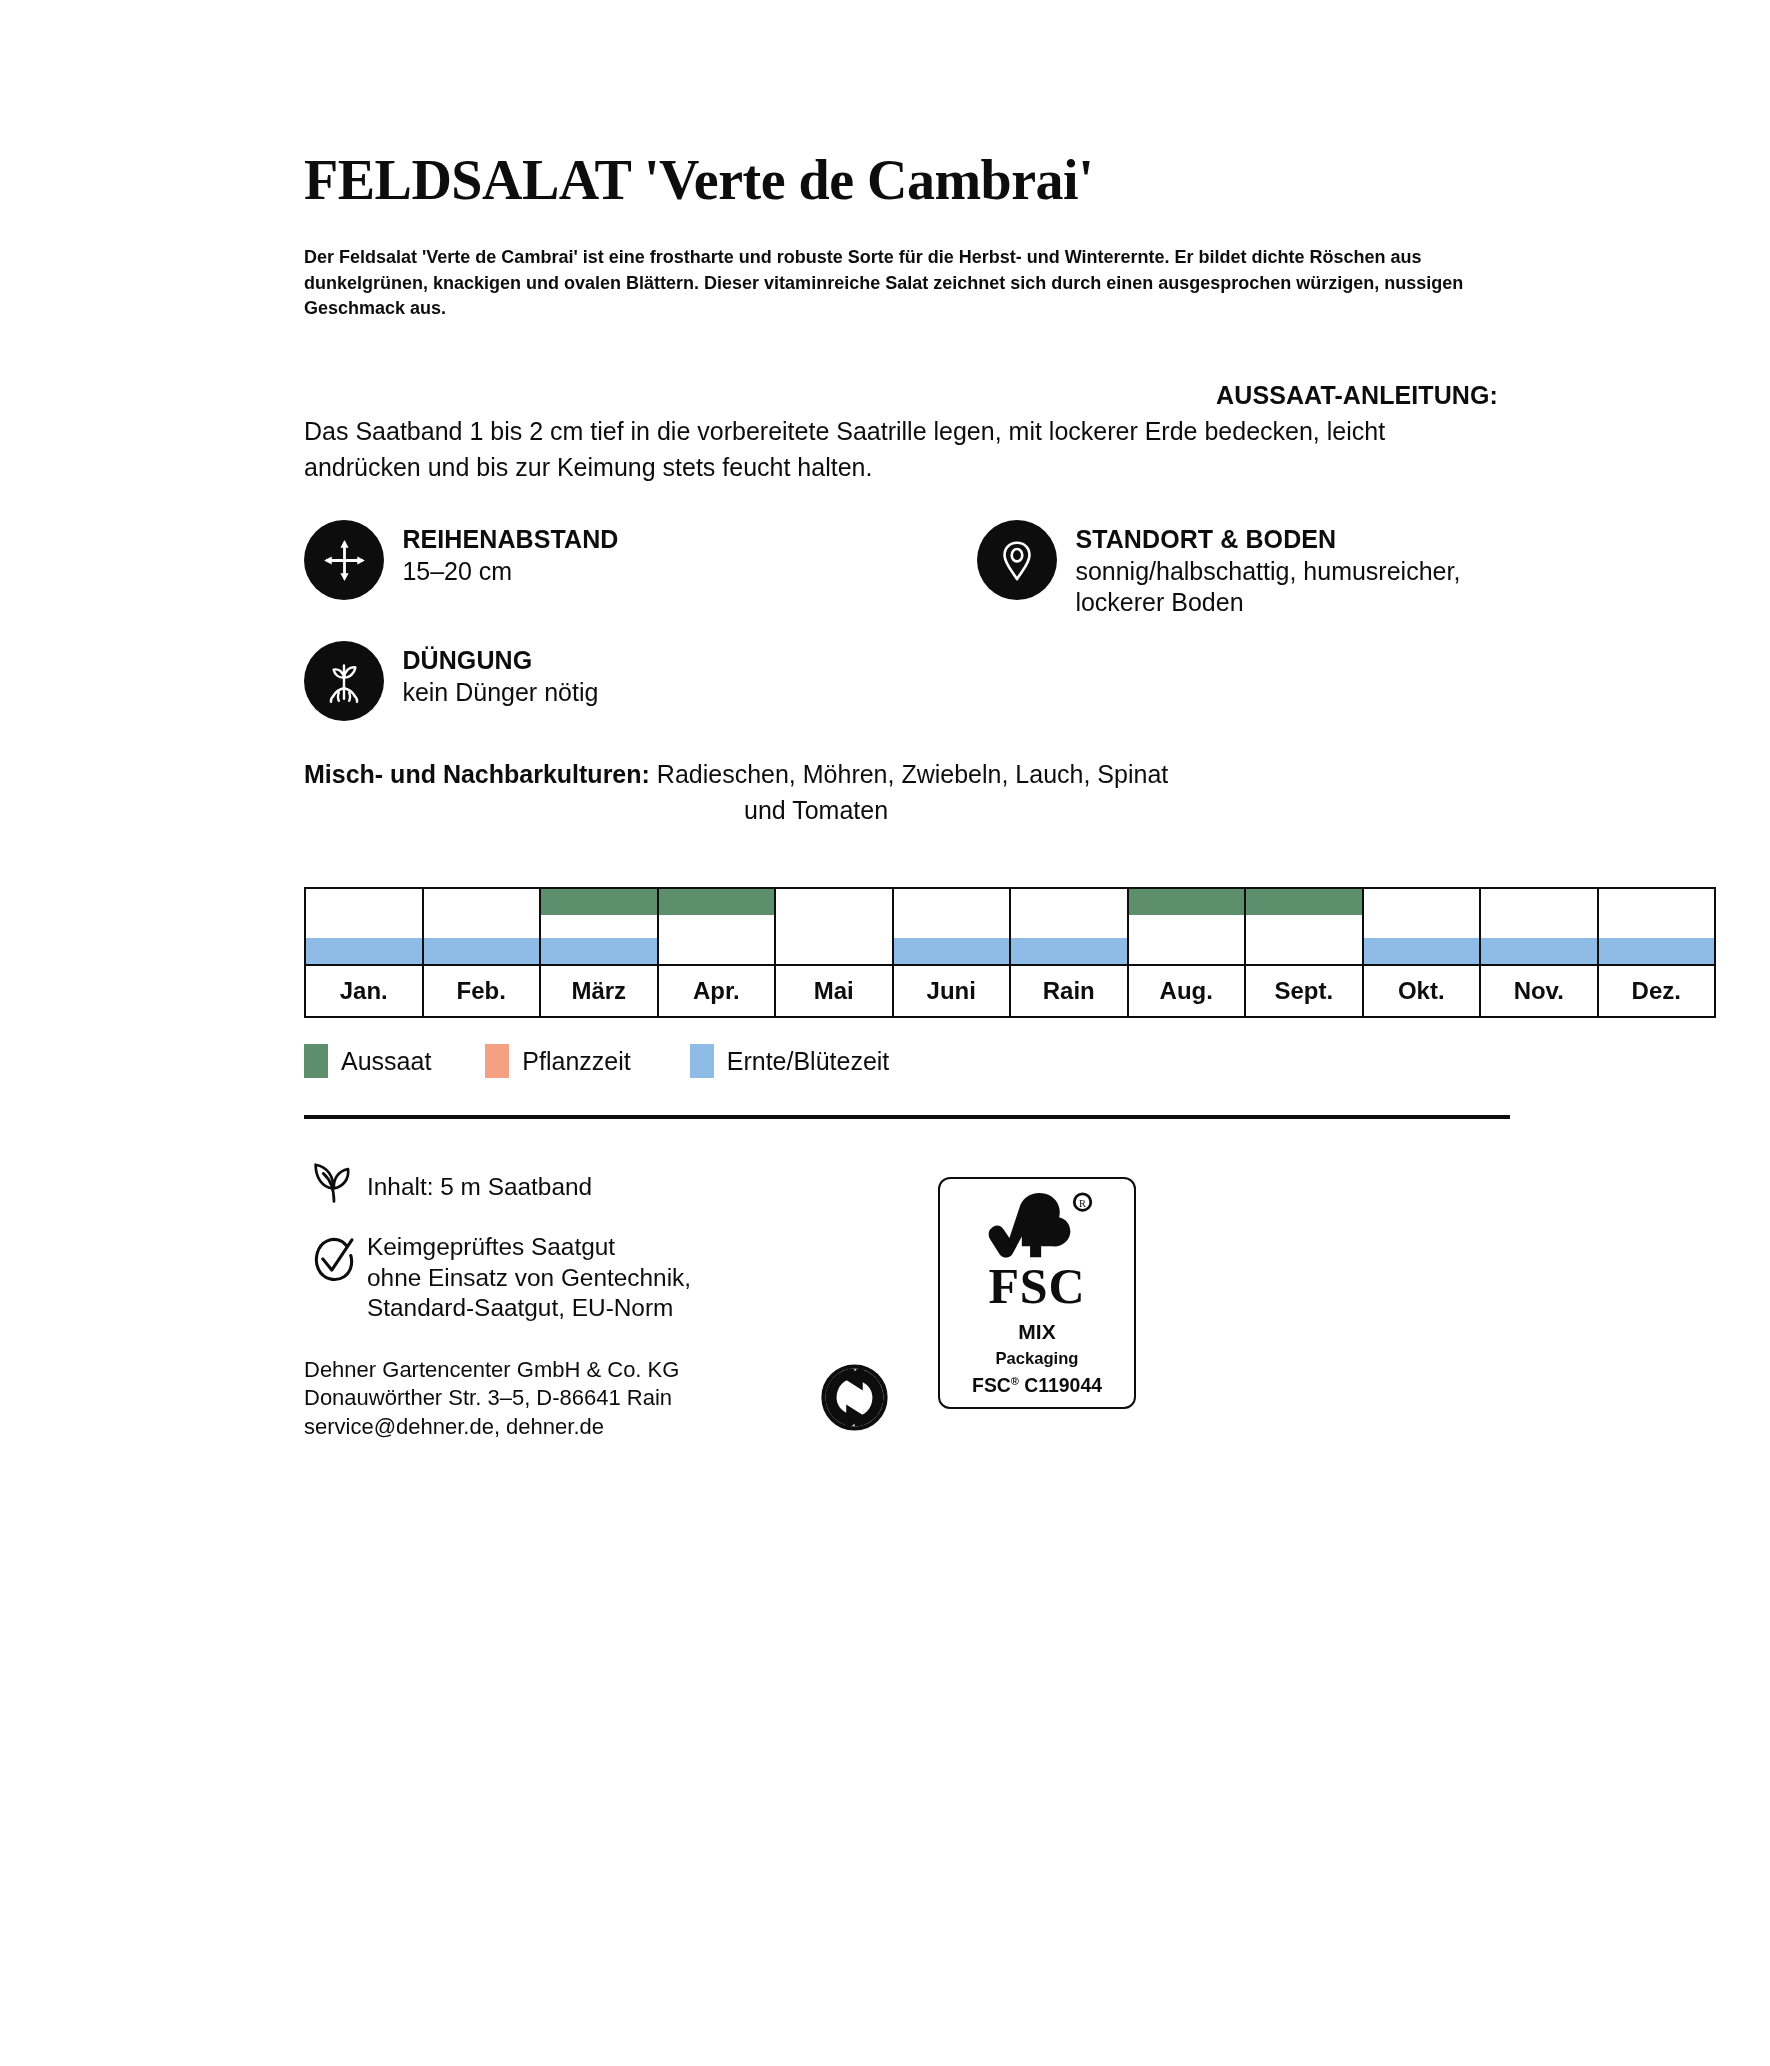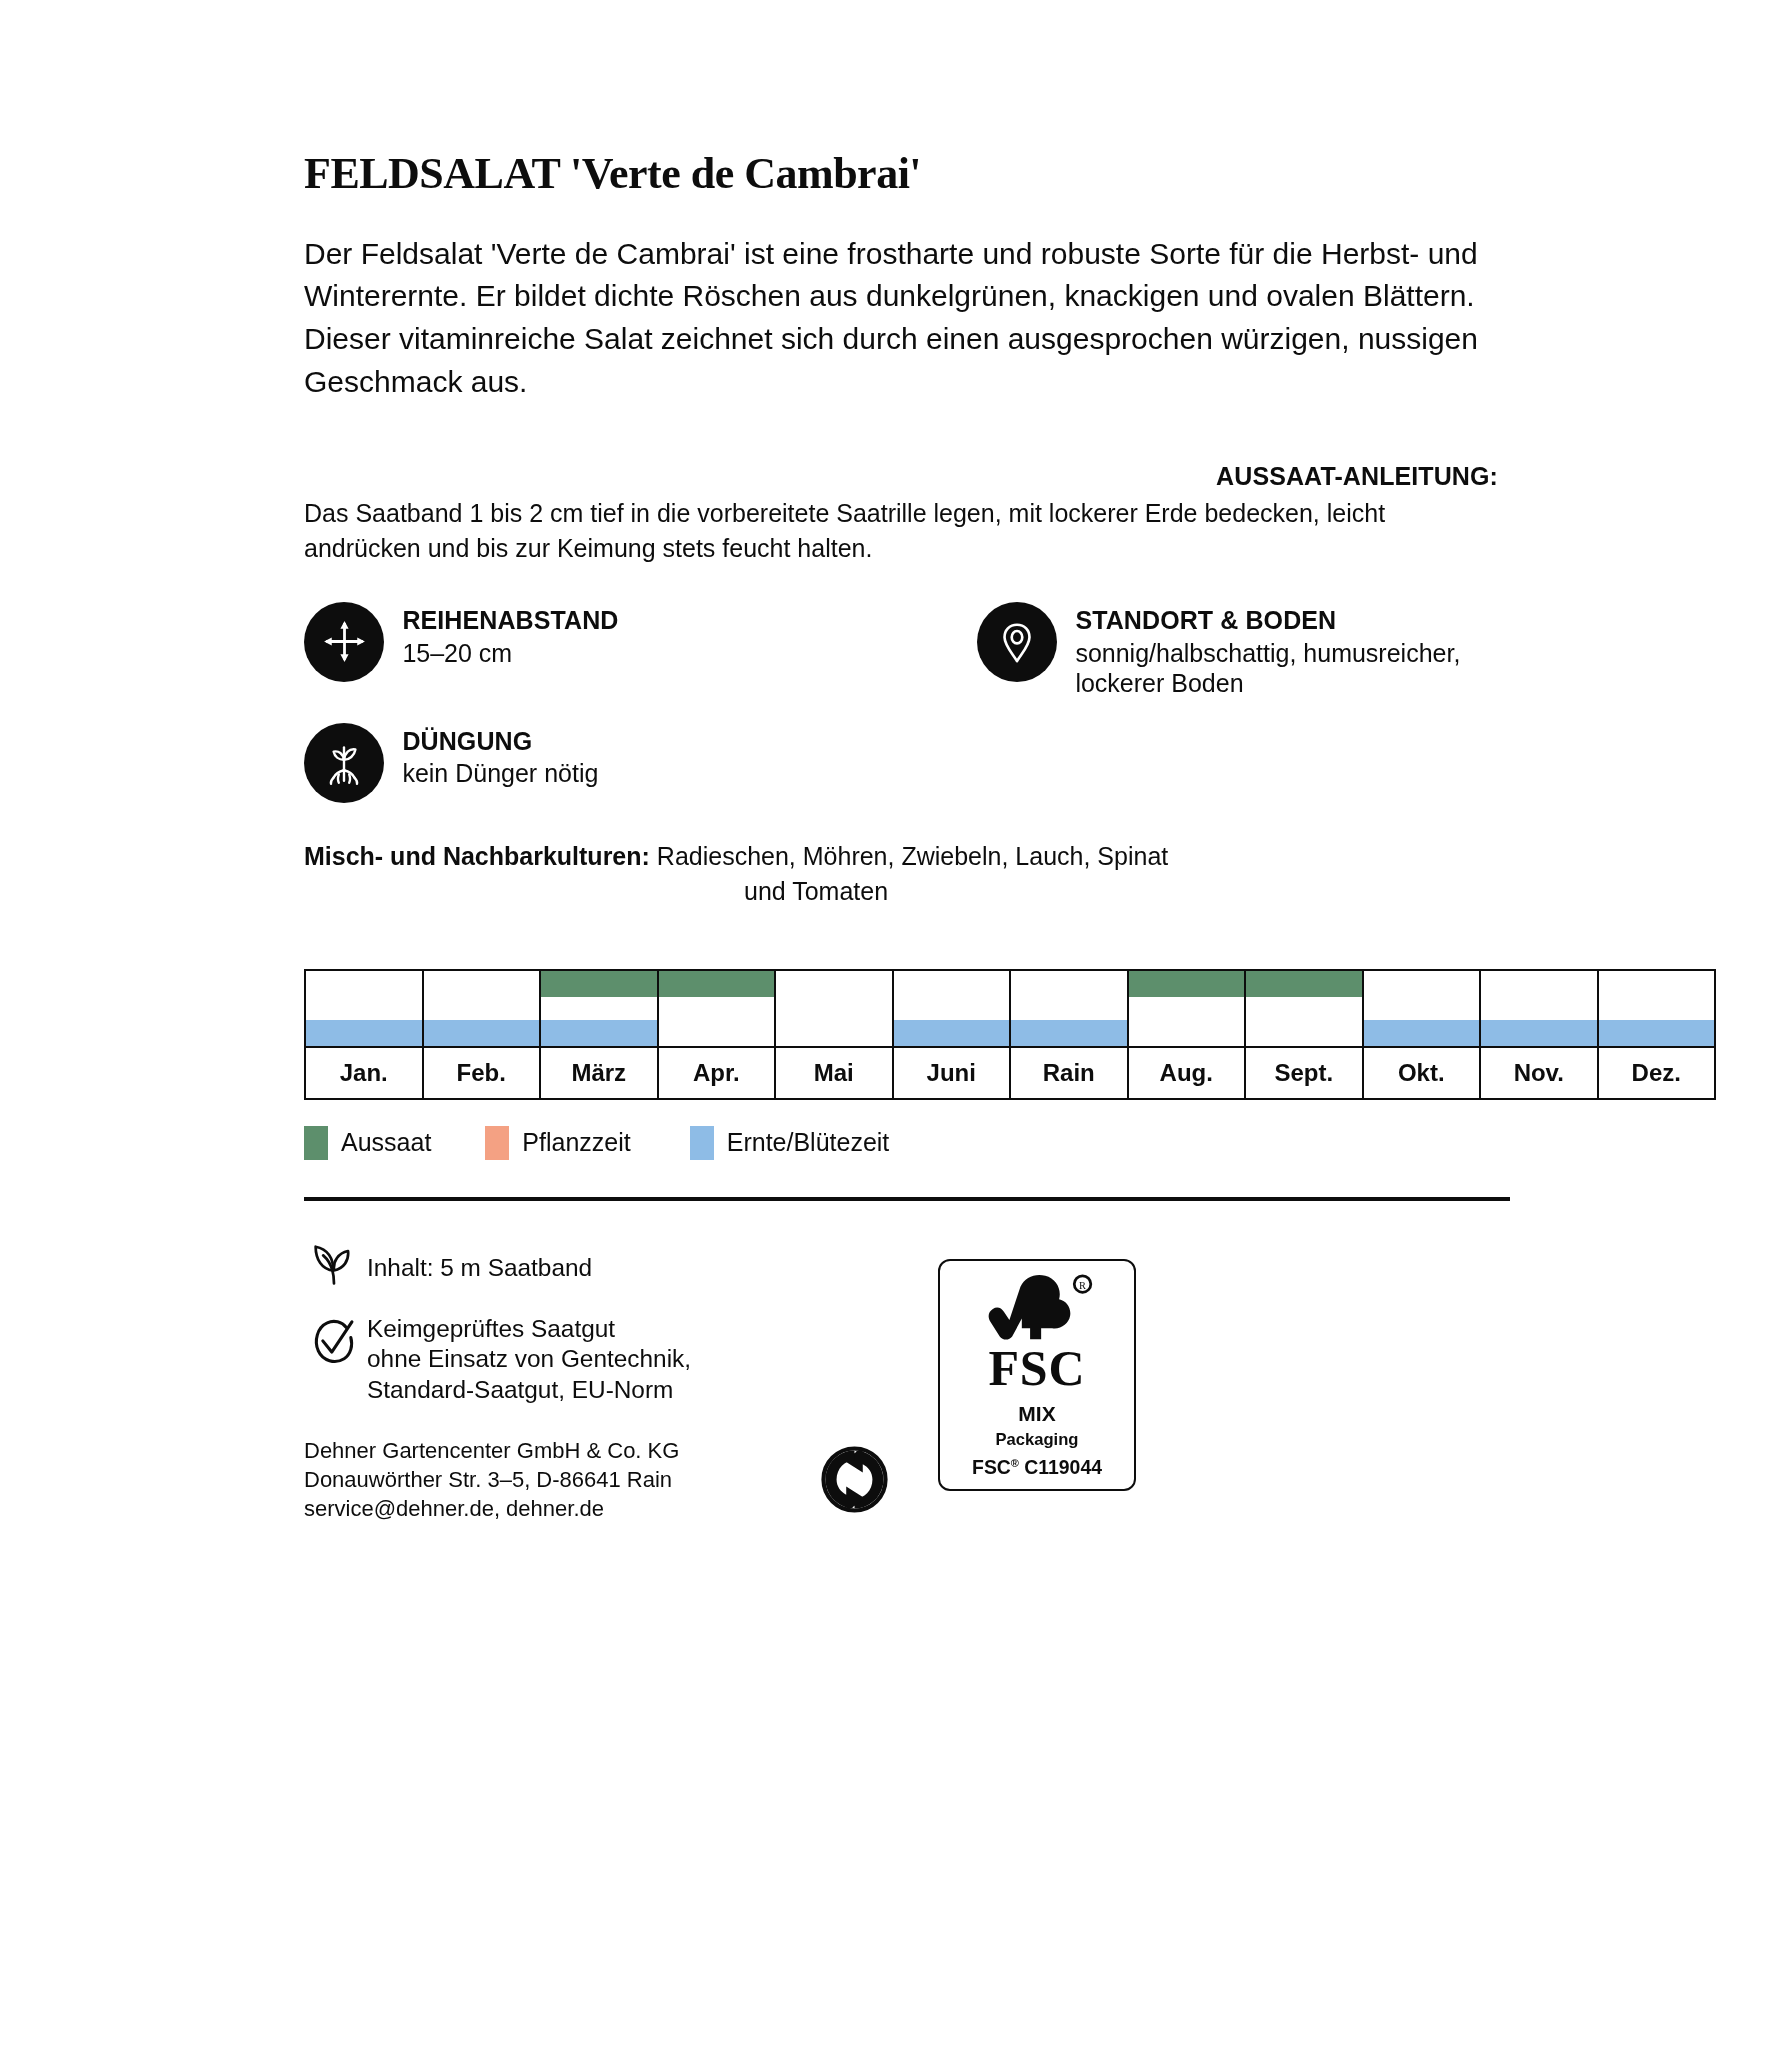--- a/index.html
+++ b/index.html
@@ -19,42 +19,43 @@
   .inner{
     position:absolute;
     left:304px; top:152px;
     width:1194px;
   }
 
   
   .title{
     font-family:"Liberation Serif", serif;
     font-weight:700;
-    font-size:44px;
+    font-size:56px;
     line-height:1.02;
     letter-spacing:-0.5px;
     margin:0;
     white-space:nowrap;
   }
   .title .cultivar{ font-weight:700; }
   .latin{
     font-family:"Liberation Serif", serif;
     font-style:italic;
     font-size:36px;
     line-height:1.1;
     margin:11px 0 0 0;
   }
 
   
   .desc{
-    font-size:30px;
+    font-size:18px;
     line-height:1.42;
     margin:36px 0 12px 0;
     max-width:1181px;
     font-stretch:condensed;
+    font-weight:bold;
   }
 
   
   .sow-head{
     font-size:25px;
     font-weight:700;
     margin:59px 0 0 0;
     letter-spacing:0.1px;
     text-align:right;
   }

